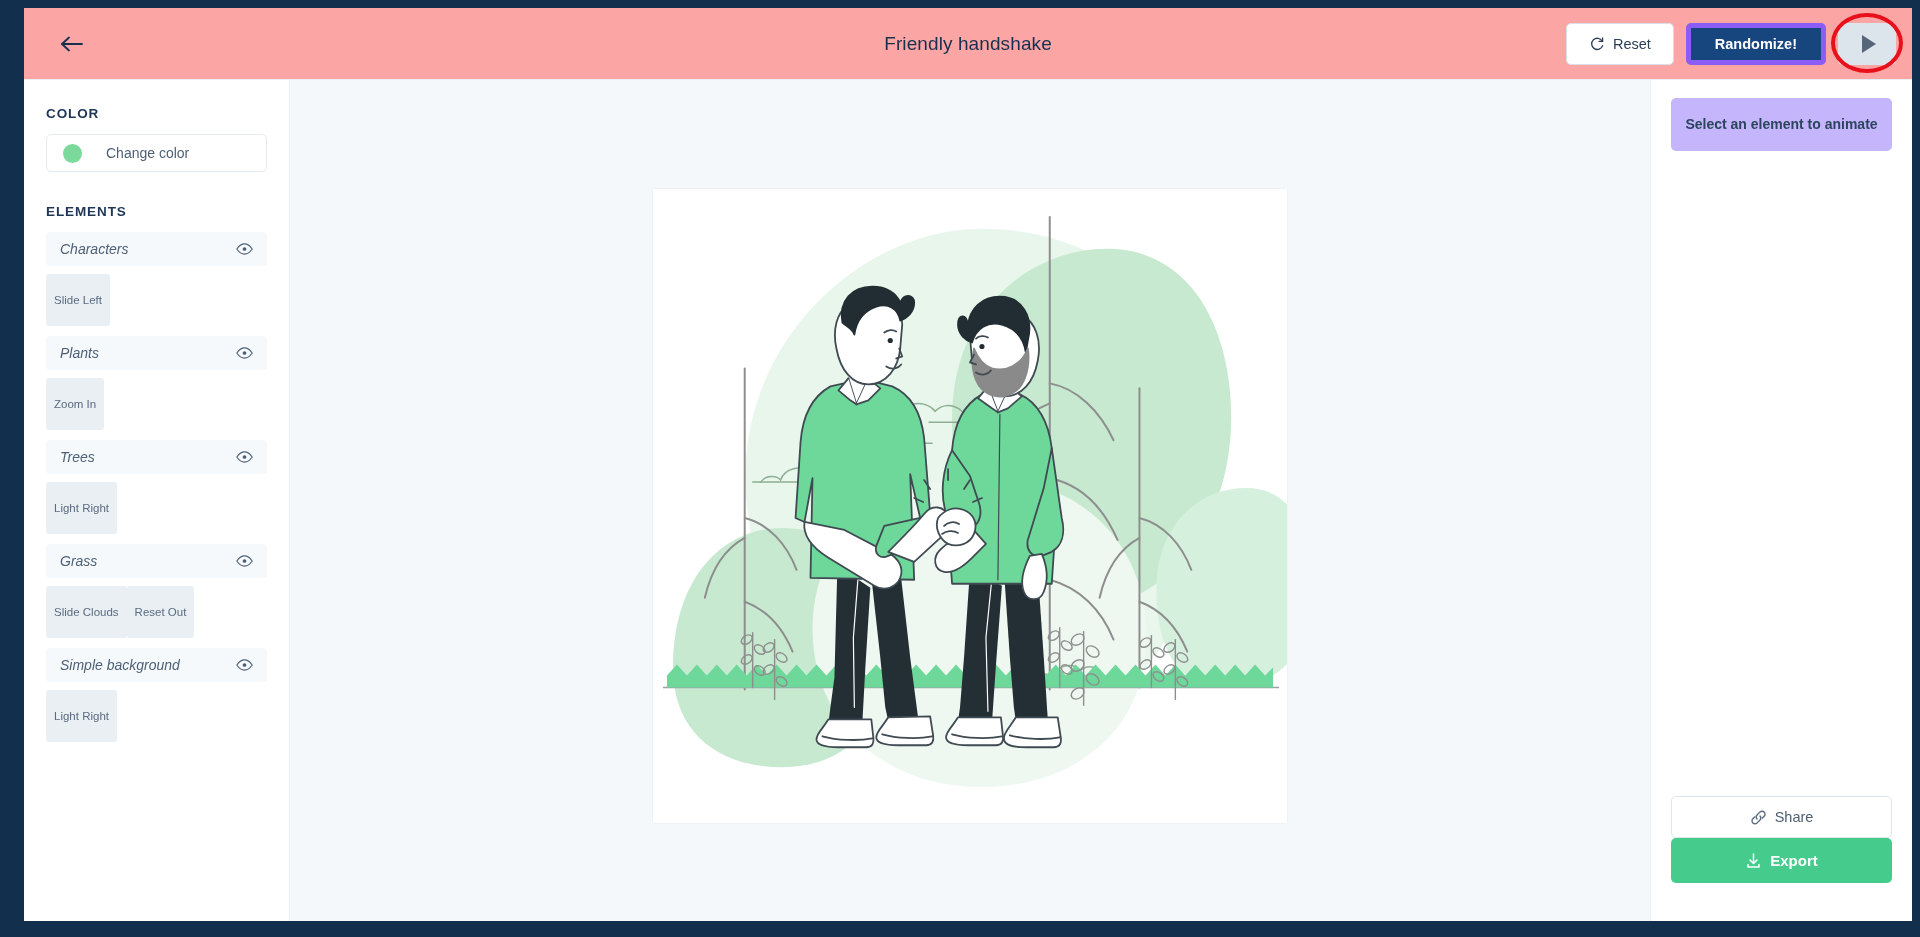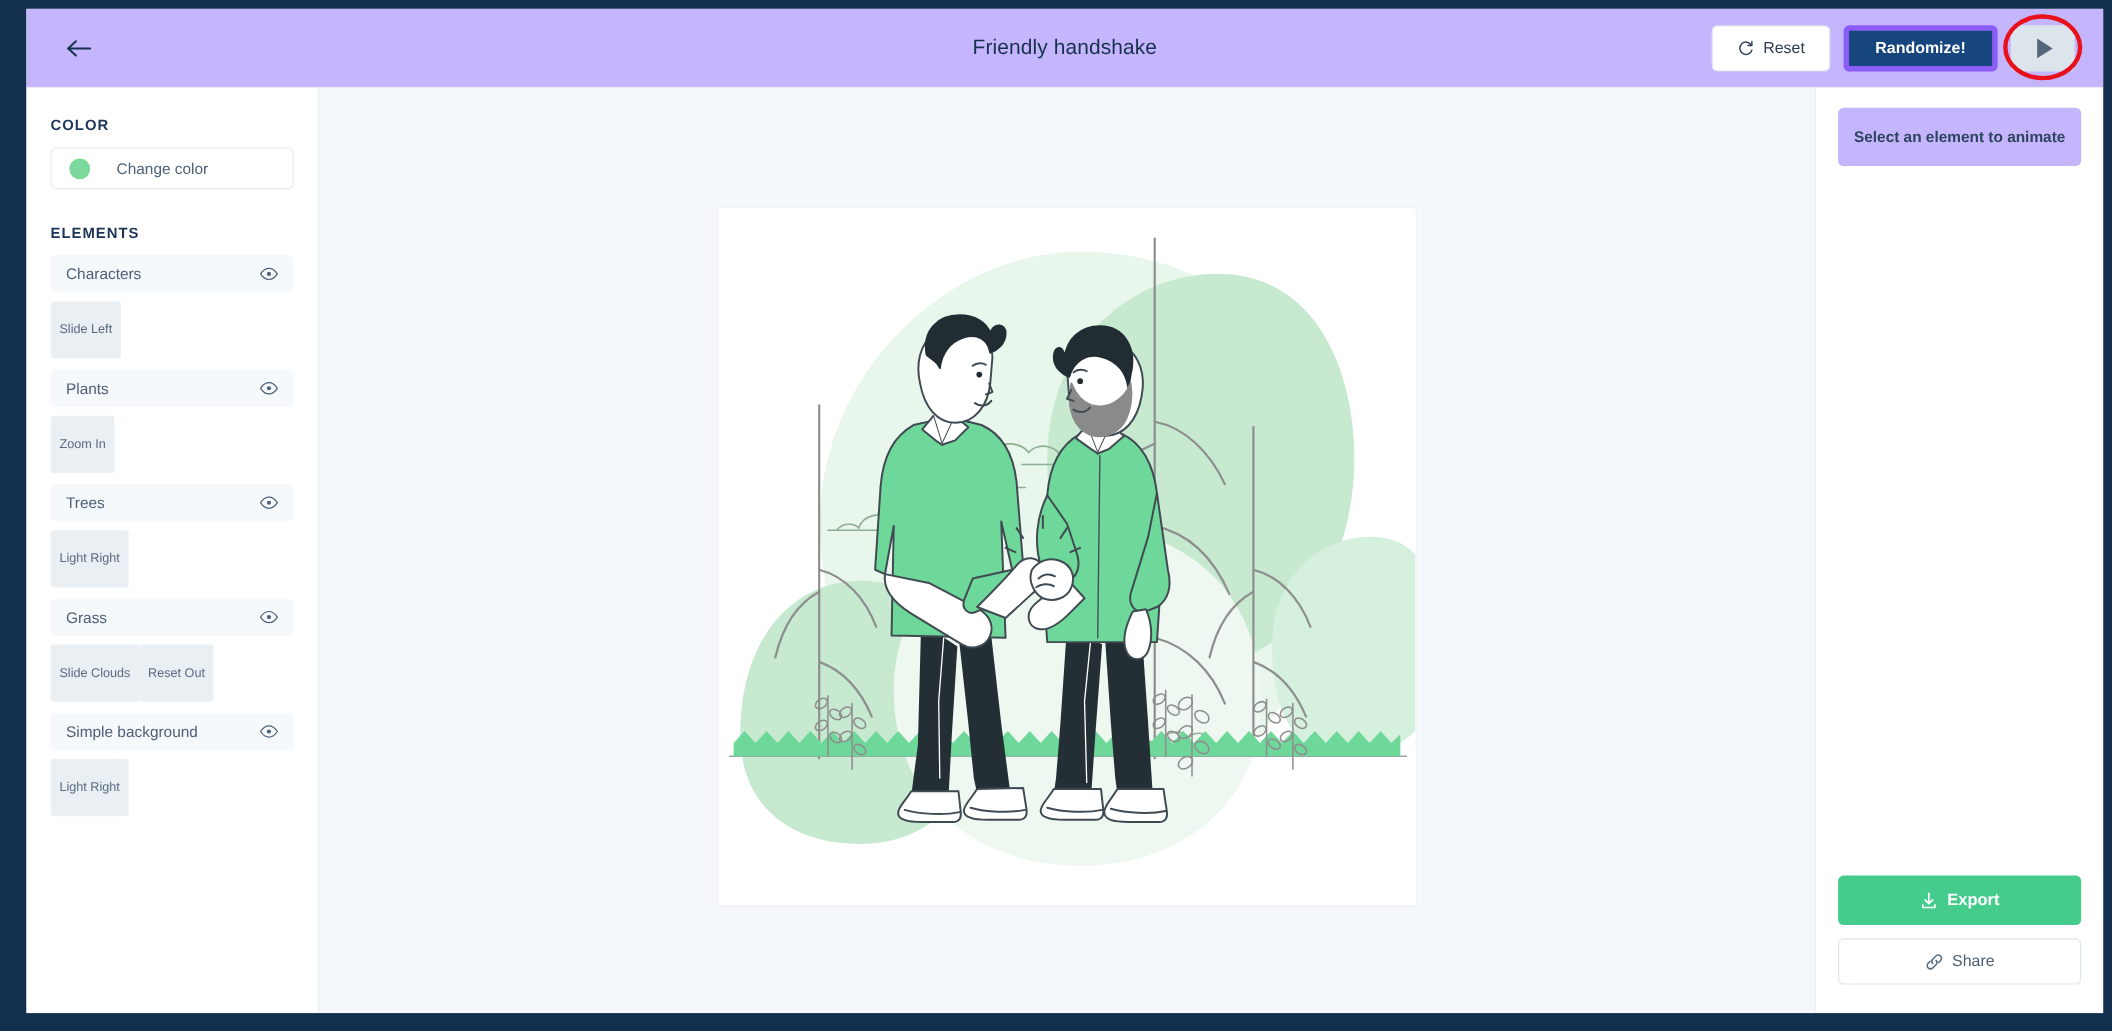--- a/index.html
+++ b/index.html
@@ -22,37 +22,37 @@
     left: 24px; top: 8px;
     width: 1888px; height: 913px;
     background: #ffffff;
     overflow: hidden;
   }
 
   
   .header {
     position: absolute; left: 0; top: 0;
     width: 1888px; height: 72px;
-    background: #c4b5fd;
+    background: #fca5a5;
     border-bottom: 1px solid #e9eef3;
   }
   .back-btn {
     position: absolute; left: 28px; top: 20px;
     width: 40px; height: 32px;
     display: flex; align-items: center; justify-content: center;
     background: transparent; border: none; cursor: pointer;
   }
   .page-title {
     position: absolute; left: 0; top: 0;
     width: 1888px; height: 72px;
     display: flex; align-items: center; justify-content: center;
     font-size: 19px; color: #16304e; letter-spacing: .1px;
   }
   .hdr-actions {
-    position: absolute; right: 26px; top: 15px;
+    position: absolute; right: 16px; top: 15px;
     display: flex; align-items: center; gap: 12px;
   }
   .btn {
     display: inline-flex; align-items: center; justify-content: center;
     gap: 8px; cursor: pointer; border-radius: 5px;
     font-size: 14.5px; white-space: nowrap;
   }
   .btn-reset {
     height: 42px; padding: 0 22px;
     background: #ffffff; color: #2c3e56;
@@ -109,21 +109,21 @@
   }
   .swatch {
     width: 19px; height: 19px; border-radius: 50%;
     background: #7cd99c; flex: none;
   }
   .color-text { font-size: 14px; color: #4e6076; }
 
   .el-row {
     height: 34px; background: #f5f9fc; border-radius: 4px;
     display: flex; align-items: center; justify-content: space-between;
-    padding: 0 14px; cursor: pointer;
+    padding: 0 14px; cursor: pointer; font-style: italic;
   }
   .el-name { font-size: 14px; color: #4e6076; }
   .eye { width: 17px; height: 12px; flex: none; }
   .chip {
     display: inline-block; margin-top: 8px; margin-bottom: 10px;
     background: #eaeff4; color: #5a6b80;
     font-size: 11.5px; padding: 20px 8px; border-radius: 3px;
     cursor: pointer;
   }
 
@@ -472,33 +472,33 @@
             </g>
           </g>
         </svg>
       </div>
     </div>
 
     <div class="rightpanel">
       <div class="animate-hint">Select an element to animate</div>
 
       <div class="rp-bottom">
+        <button class="btn btn-share">
+          <svg width="17" height="17" viewBox="0 0 17 17">
+            <path d="M7 10 A3 3 0 0 1 7 6 L9.6 3.4 A3 3 0 1 1 13.8 7.6 L12.4 9" stroke="#5a6b80" stroke-width="1.4" fill="none" stroke-linecap="round"></path>
+            <path d="M10 7 A3 3 0 0 1 10 11 L7.4 13.6 A3 3 0 1 1 3.2 9.4 L4.6 8" stroke="#5a6b80" stroke-width="1.4" fill="none" stroke-linecap="round"></path>
+          </svg>
+          <span>Share</span>
+        </button>
+
         <button class="btn btn-export">
           <svg width="17" height="17" viewBox="0 0 17 17">
             <path d="M8.5 2 L8.5 11" stroke="#fff" stroke-width="1.5" fill="none" stroke-linecap="round"></path>
             <path d="M5 8 L8.5 11.5 L12 8" stroke="#fff" stroke-width="1.5" fill="none" stroke-linecap="round" stroke-linejoin="round"></path>
             <path d="M3 12.5 L3 15 L14 15 L14 12.5" stroke="#fff" stroke-width="1.5" fill="none" stroke-linecap="round" stroke-linejoin="round"></path>
           </svg>
           <span>Export</span>
         </button>
-
-        <button class="btn btn-share">
-          <svg width="17" height="17" viewBox="0 0 17 17">
-            <path d="M7 10 A3 3 0 0 1 7 6 L9.6 3.4 A3 3 0 1 1 13.8 7.6 L12.4 9" stroke="#5a6b80" stroke-width="1.4" fill="none" stroke-linecap="round"></path>
-            <path d="M10 7 A3 3 0 0 1 10 11 L7.4 13.6 A3 3 0 1 1 3.2 9.4 L4.6 8" stroke="#5a6b80" stroke-width="1.4" fill="none" stroke-linecap="round"></path>
-          </svg>
-          <span>Share</span>
-        </button>
       </div>
     </div>
 
   </div>
 </div>
 
 </body></html>

